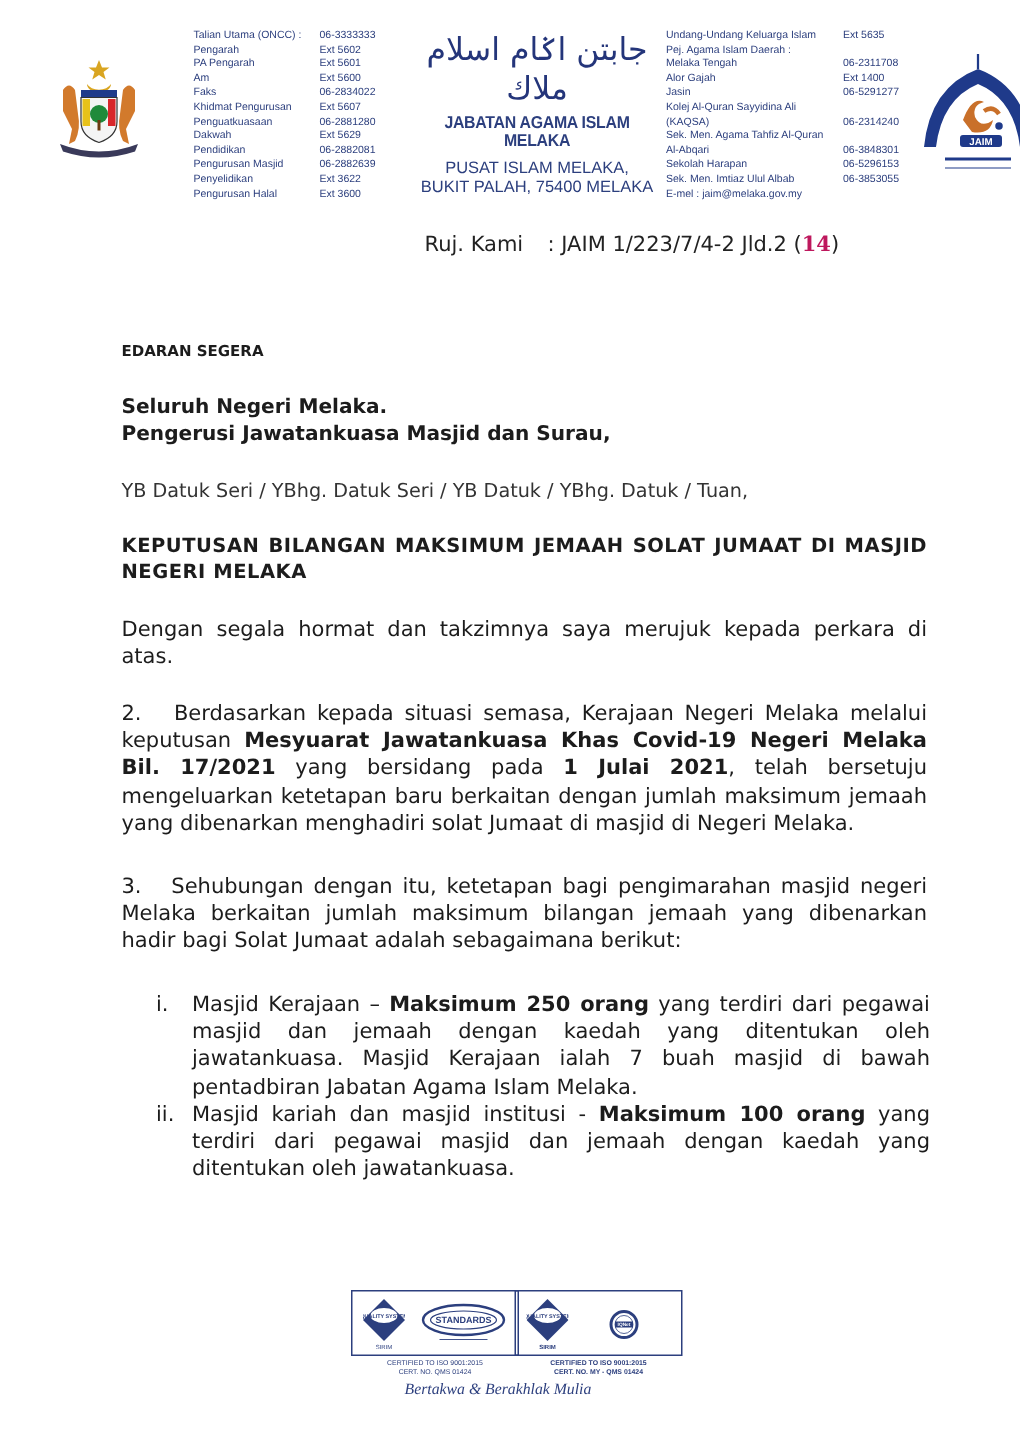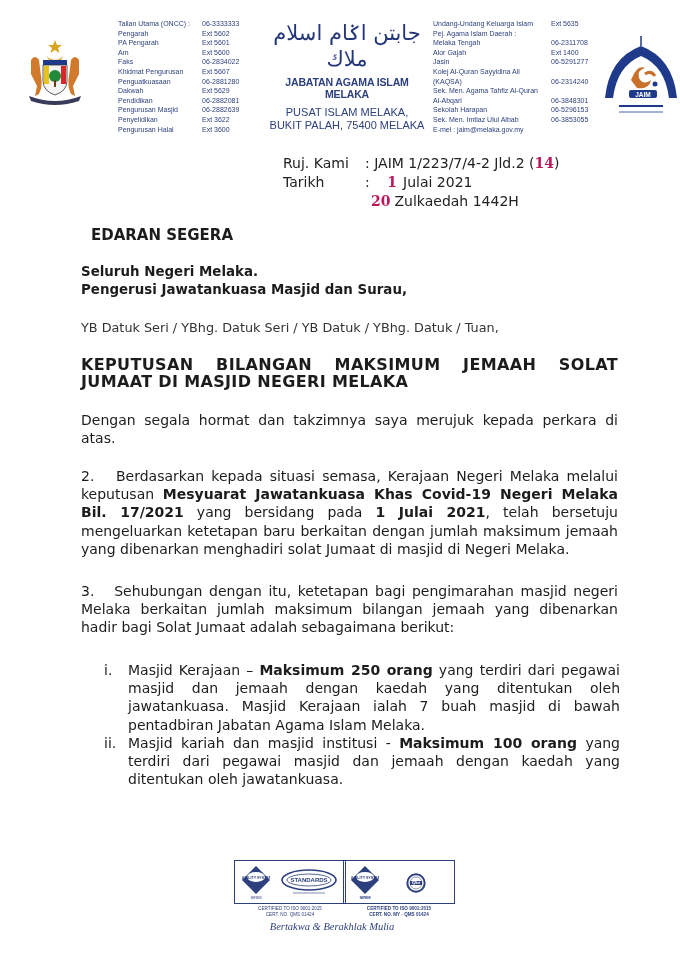--- a/index.html
+++ b/index.html
@@ -1,20 +1,20 @@
 <!DOCTYPE html>
 <html><head>
 <meta charset="utf-8">
 <style>
   * { box-sizing: border-box; margin: 0; padding: 0; }
   html, body { width: 680px; height: 960px; background: #ffffff; overflow: hidden; }
   body { font-family: "DejaVu Sans", sans-serif; color: #1a1a1a; position: relative; }
 
   
-  .letterhead { position: absolute; left: 5px; top: 0; width: 574px; height: 125px; }
+  .letterhead { position: absolute; left: 16px; top: 0; width: 574px; height: 125px; }
   .crest { position: absolute; left: 18px; top: 36px; width: 64px; height: 72px; }
   .contacts { position: absolute; font-family: "Liberation Sans", sans-serif; font-size: 7px; line-height: 9.6px; color: #2c3f7e; }
   .contacts-left { left: 113px; top: 19px; }
   .contacts-right { left: 428px; top: 19px; }
   .contact-row { display: flex; white-space: nowrap; }
   .contacts-left .c-label { width: 84px; }
   .contacts-left .c-val { width: 56px; }
   .contacts-right .c-label { width: 118px; }
   .contacts-right .c-val { width: 50px; }
 
@@ -31,24 +31,24 @@
   .ref-label { width: 82px; }
   .ref-sep { width: 16px; }
   .handwritten { font-family: "DejaVu Serif", serif; font-weight: bold; color: #be185d; }
   .hijri-row { padding-left: 88px; }
 
   
   .body-text { position: absolute; left: 81px; width: 537px; font-size: 14px; line-height: 18.2px; color: #1c1c1c; }
   .b { font-weight: bold; }
   .just { text-align: justify; text-align-last: left; }
 
-  .edaran { top: 226px; font-weight: bold; font-size: 15px; margin-left: 10px; }
+  .edaran { top: 226px; font-weight: bold; font-size: 10px; }
   .addressee { top: 263px; font-weight: bold; font-size: 13.4px; line-height: 18px; }
   .salutation { top: 319px; font-size: 12.8px; color: #333; }
-  .subject { top: 356px; font-weight: bold; font-size: 16px; line-height: 17px; letter-spacing: 0.35px; }
+  .subject { top: 356px; font-weight: bold; font-size: 13px; line-height: 17px; letter-spacing: 0.35px; }
   .para1 { top: 411px; }
   .para2 { top: 467px; }
   .para3 { top: 582px; }
 
   .list-item { position: absolute; left: 104px; width: 516px; font-size: 14px; line-height: 18.2px; color: #1c1c1c; display: flex; }
   .list-marker { width: 24px; flex: none; text-align: left; }
   .list-body { flex: 1; text-align: justify; text-align-last: left; }
   .item-1 { top: 661px; }
   .item-2 { top: 734px; }
 
@@ -205,30 +205,20 @@
     <path d="M18 78 h44" stroke="#1f3a8a" stroke-width="2"></path>
     <path d="M18 84 h44" stroke="#1f3a8a" stroke-width="0.8"></path>
   </svg>
 </div>
 
 <div class="reference">
   <div class="ref-row">
     <span class="ref-label">Ruj. Kami</span>
     <span><span>: JAIM 1/223/7/4-2 Jld.2 (</span><span class="handwritten">14</span><span>)</span></span>
   </div>
-  <div class="ref-row">
-    <span class="ref-label">Tarikh</span>
-    <span class="ref-sep">:</span>
-    <span class="handwritten" style="width:22px;text-align:center;">1</span>
-    <span>Julai  2021</span>
-  </div>
-  <div class="ref-row hijri-row">
-    <span class="handwritten" style="margin-right:4px;">20</span>
-    <span>Zulkaedah 1442H</span>
-  </div>
 </div>
 
 <div class="body-text edaran">EDARAN SEGERA</div>
 
 <div class="body-text addressee">
   <div>Seluruh Negeri Melaka.</div>
   <div>Pengerusi Jawatankuasa Masjid dan Surau,</div>
 </div>
 
 <div class="body-text salutation">YB Datuk Seri / YBhg. Datuk Seri / YB Datuk / YBhg. Datuk / Tuan,</div>

